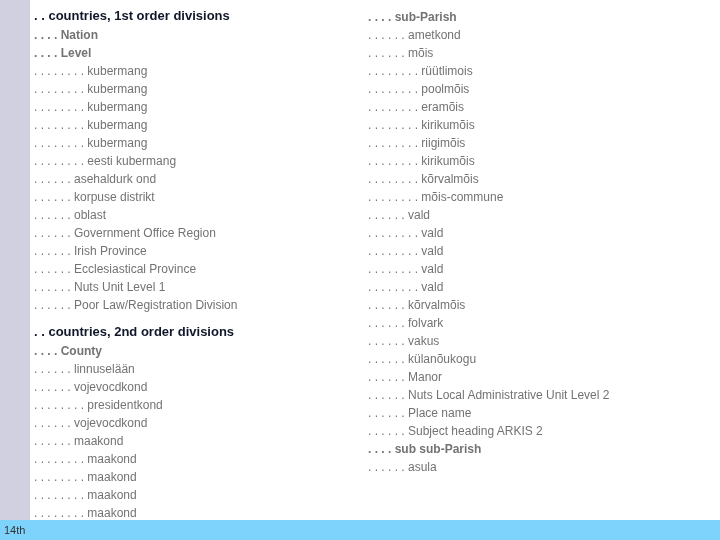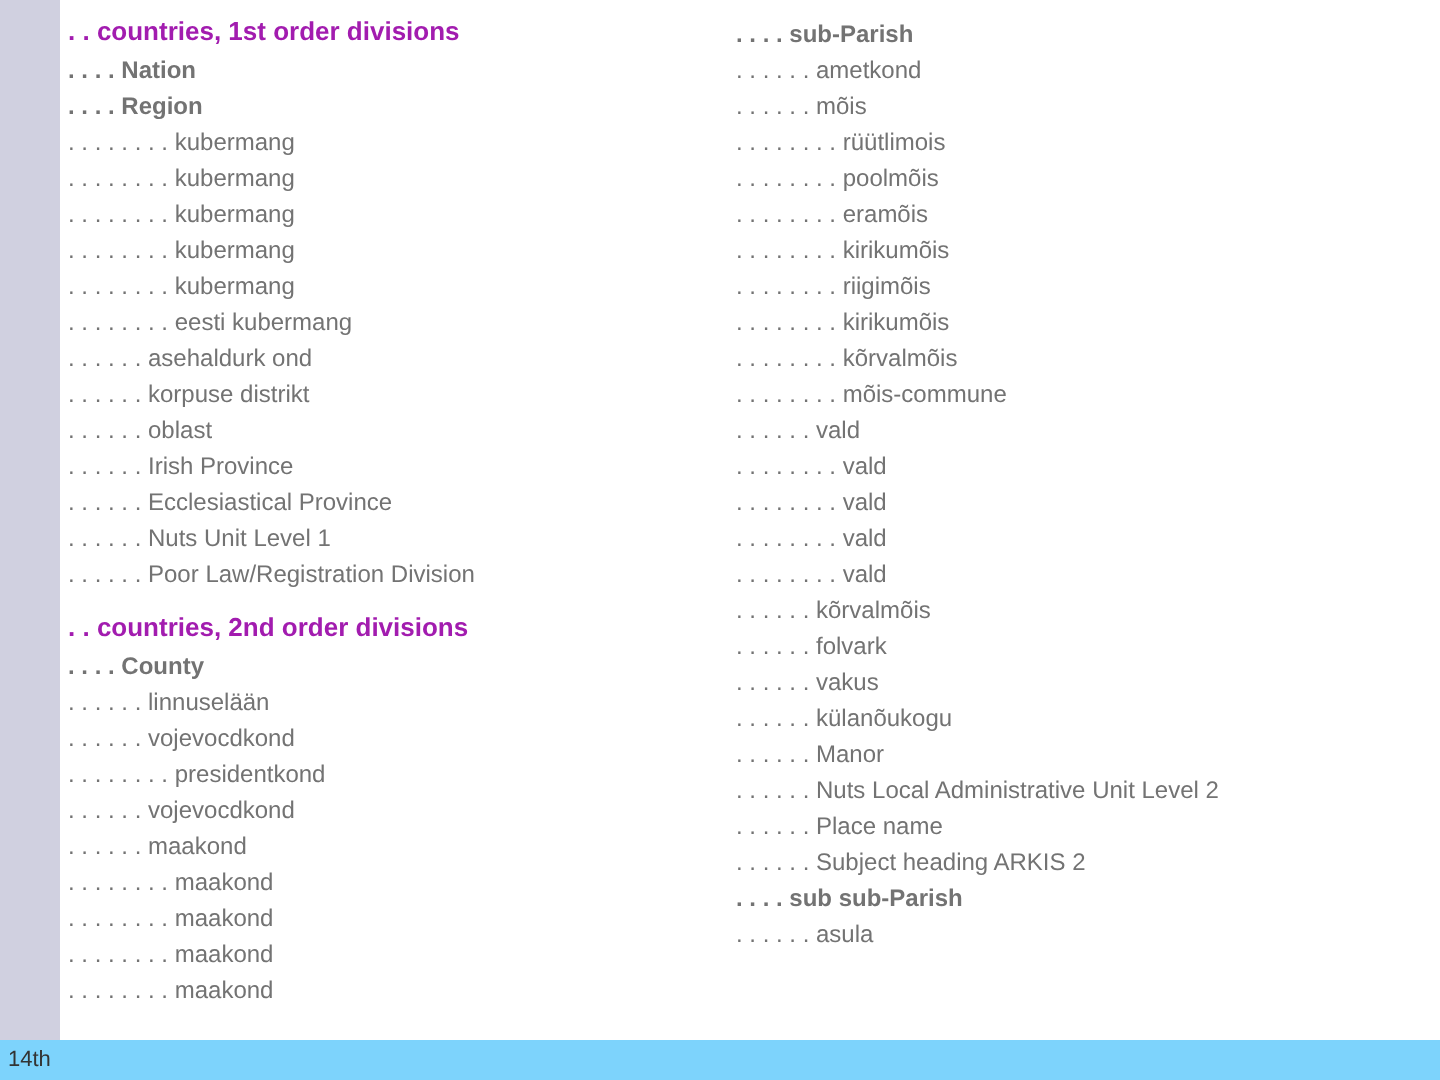--- a/index.html
+++ b/index.html
@@ -33,21 +33,21 @@
       width: 330px;
       flex-shrink: 0;
       padding-right: 8px;
     }
     .right-column {
       flex: 1;
       padding-left: 4px;
     }
     .section-header {
       font-weight: bold;
-      color: #a21caf;
+      color: #0f172a;
       margin-bottom: 3px;
       font-size: 13px;
     }
     .tree-item {
       display: block;
       color: #737373;
       font-size: 12px;
       line-height: 1.5;
       white-space: nowrap;
     }
@@ -75,30 +75,31 @@
 <body>
 
 <div class="main-content">
   <div class="left-sidebar"></div>
   <div class="content-area">
 
     <div class="left-column">
       <div class="section-header">. . countries, 1st order divisions</div>
       <div id="section1-items">
           <span class="tree-item bold">. . . . Nation</span>
-          <span class="tree-item bold">. . . . Region</span>
+          <span class="tree-item bold">. . . . Level</span>
           <span class="tree-item">. . . . . . . . kubermang</span>
           <span class="tree-item">. . . . . . . . kubermang</span>
           <span class="tree-item">. . . . . . . . kubermang</span>
           <span class="tree-item">. . . . . . . . kubermang</span>
           <span class="tree-item">. . . . . . . . kubermang</span>
           <span class="tree-item">. . . . . . . . eesti kubermang</span>
           <span class="tree-item">. . . . . . asehaldurk ond</span>
           <span class="tree-item">. . . . . . korpuse distrikt</span>
           <span class="tree-item">. . . . . . oblast</span>
+          <span class="tree-item">. . . . . . Government Office Region</span>
           <span class="tree-item">. . . . . . Irish Province</span>
           <span class="tree-item">. . . . . . Ecclesiastical Province</span>
           <span class="tree-item">. . . . . . Nuts Unit Level 1</span>
           <span class="tree-item">. . . . . . Poor Law/Registration Division</span>
         </div>
       <div class="spacer"></div>
       <div class="section-header">. . countries, 2nd order divisions</div>
       <div id="section2-items">
           <span class="tree-item bold">. . . . County</span>
           <span class="tree-item">. . . . . . linnuselään</span>

